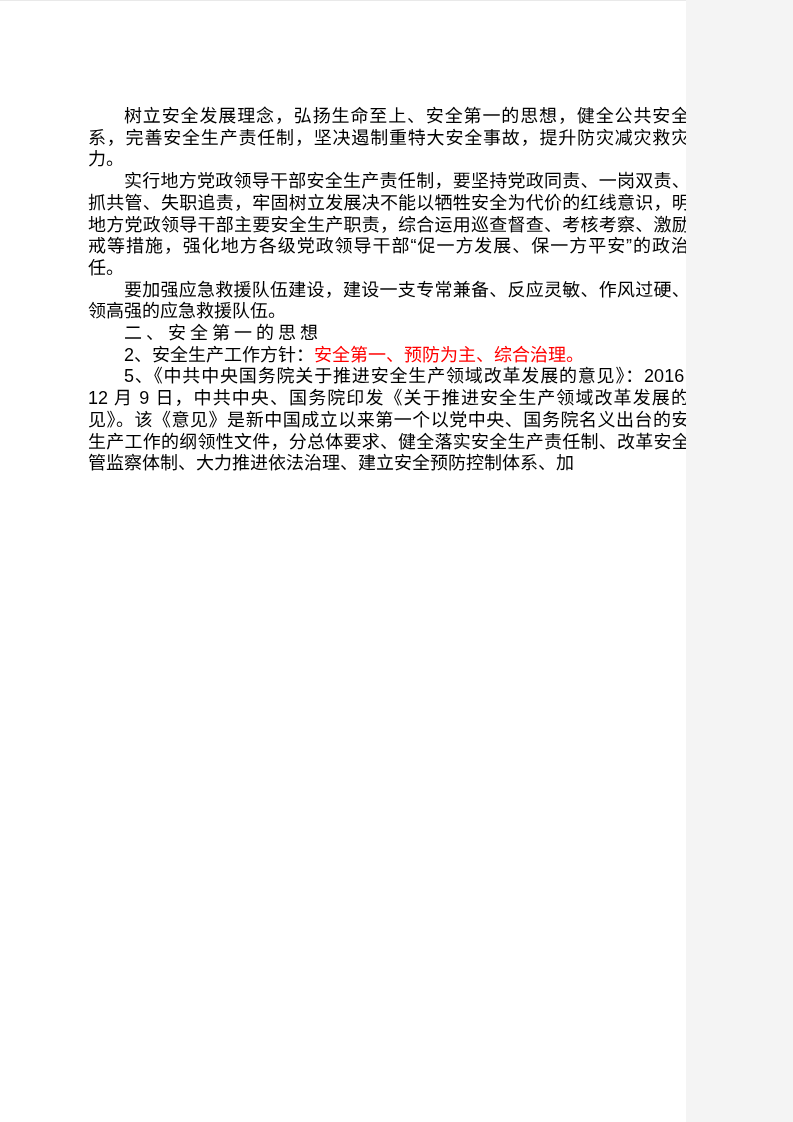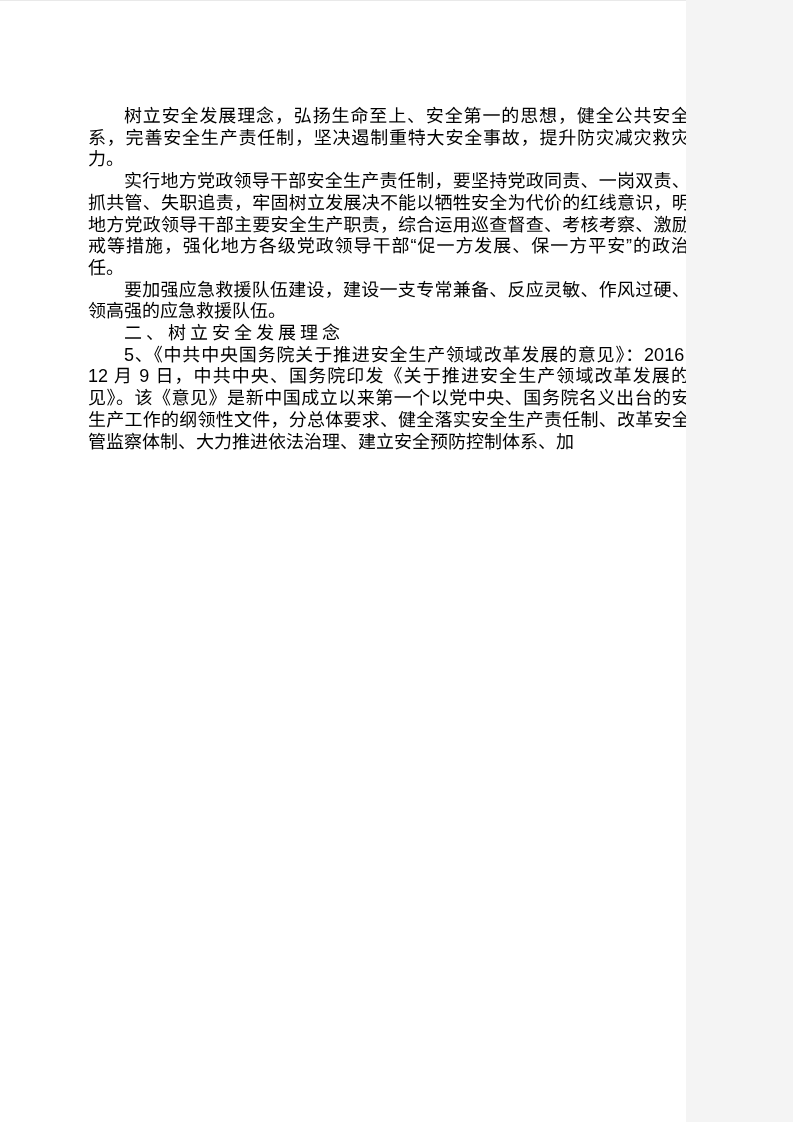--- a/index.html
+++ b/index.html
@@ -52,16 +52,17 @@
 </style>
 </head>
 <body>
 
 <div class="page" style="background: rgb(255, 255, 255); color: rgb(0, 0, 0);">
   <div class="page-top-edge"></div>
   <div class="doc-body">
       <p class="para"><span class="run">树立安全发展理念，弘扬生命至上、安全第一的思想，健全公共安全体系，完善安全生产责任制，坚决遏制重特大安全事故，提升防灾减灾救灾能力。</span></p>
       <p class="para"><span class="run">实行地方党政领导干部安全生产责任制，要坚持党政同责、一岗双责、齐抓共管、失职追责，牢固树立发展决不能以牺牲安全为代价的红线意识，明确地方党政领导干部主要安全生产职责，综合运用巡查督查、考核考察、激励惩戒等措施，强化地方各级党政领导干部“促一方发展、保一方平安”的政治责任。</span></p>
       <p class="para"><span class="run">要加强应急救援队伍建设，建设一支专常兼备、反应灵敏、作风过硬、本领高强的应急救援队伍。</span></p>
-      <p class="para section-heading"><span class="run">二、树立安全发展理念</span></p>
+      <p class="para section-heading"><span class="run">二、安全第一的思想</span></p>
+      <p class="para"><span class="run">2、安全生产工作方针：</span><span class="run red">安全第一、预防为主、综合治理。</span></p>
       <p class="para"><span class="run">5、《中共中央国务院关于推进安全生产领域改革发展的意见》：2016 年 12 月 9 日，中共中央、国务院印发《关于推进安全生产领域改革发展的意见》。该《意见》是新中国成立以来第一个以党中央、国务院名义出台的安全生产工作的纲领性文件，分总体要求、健全落实安全生产责任制、改革安全监管监察体制、大力推进依法治理、建立安全预防控制体系、加</span></p>
     </div>
 </div>
 
 </body></html>

